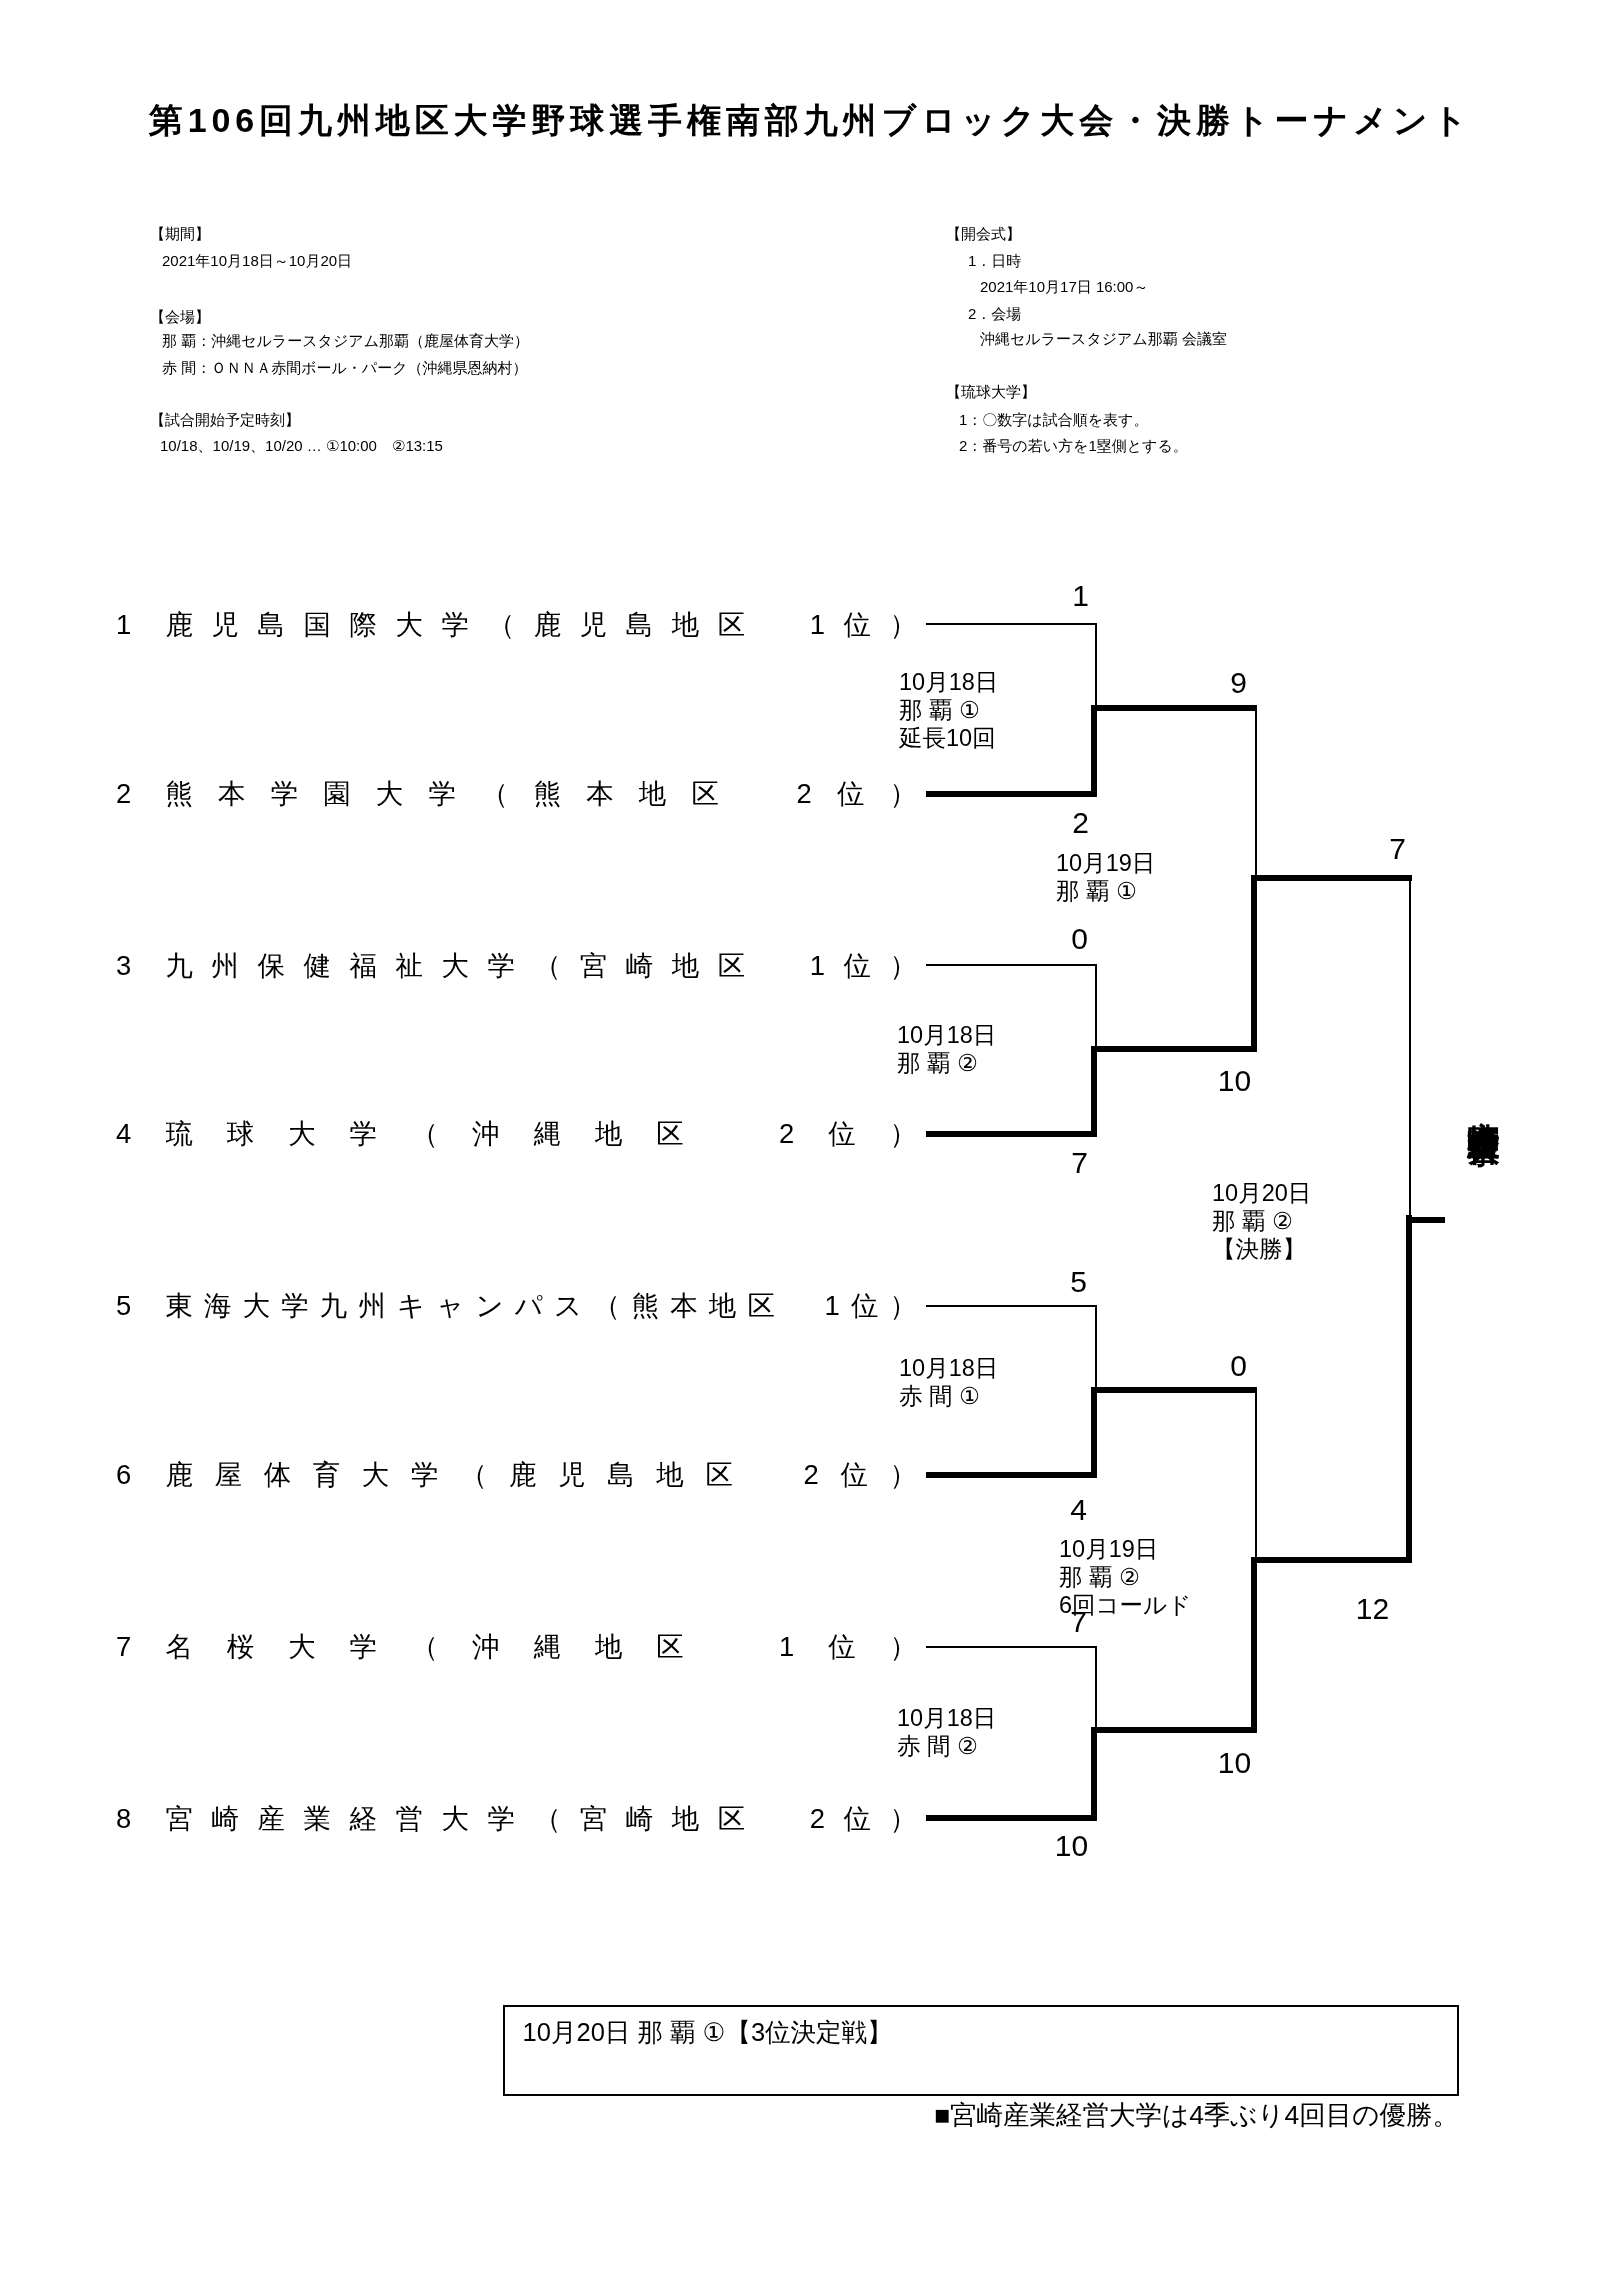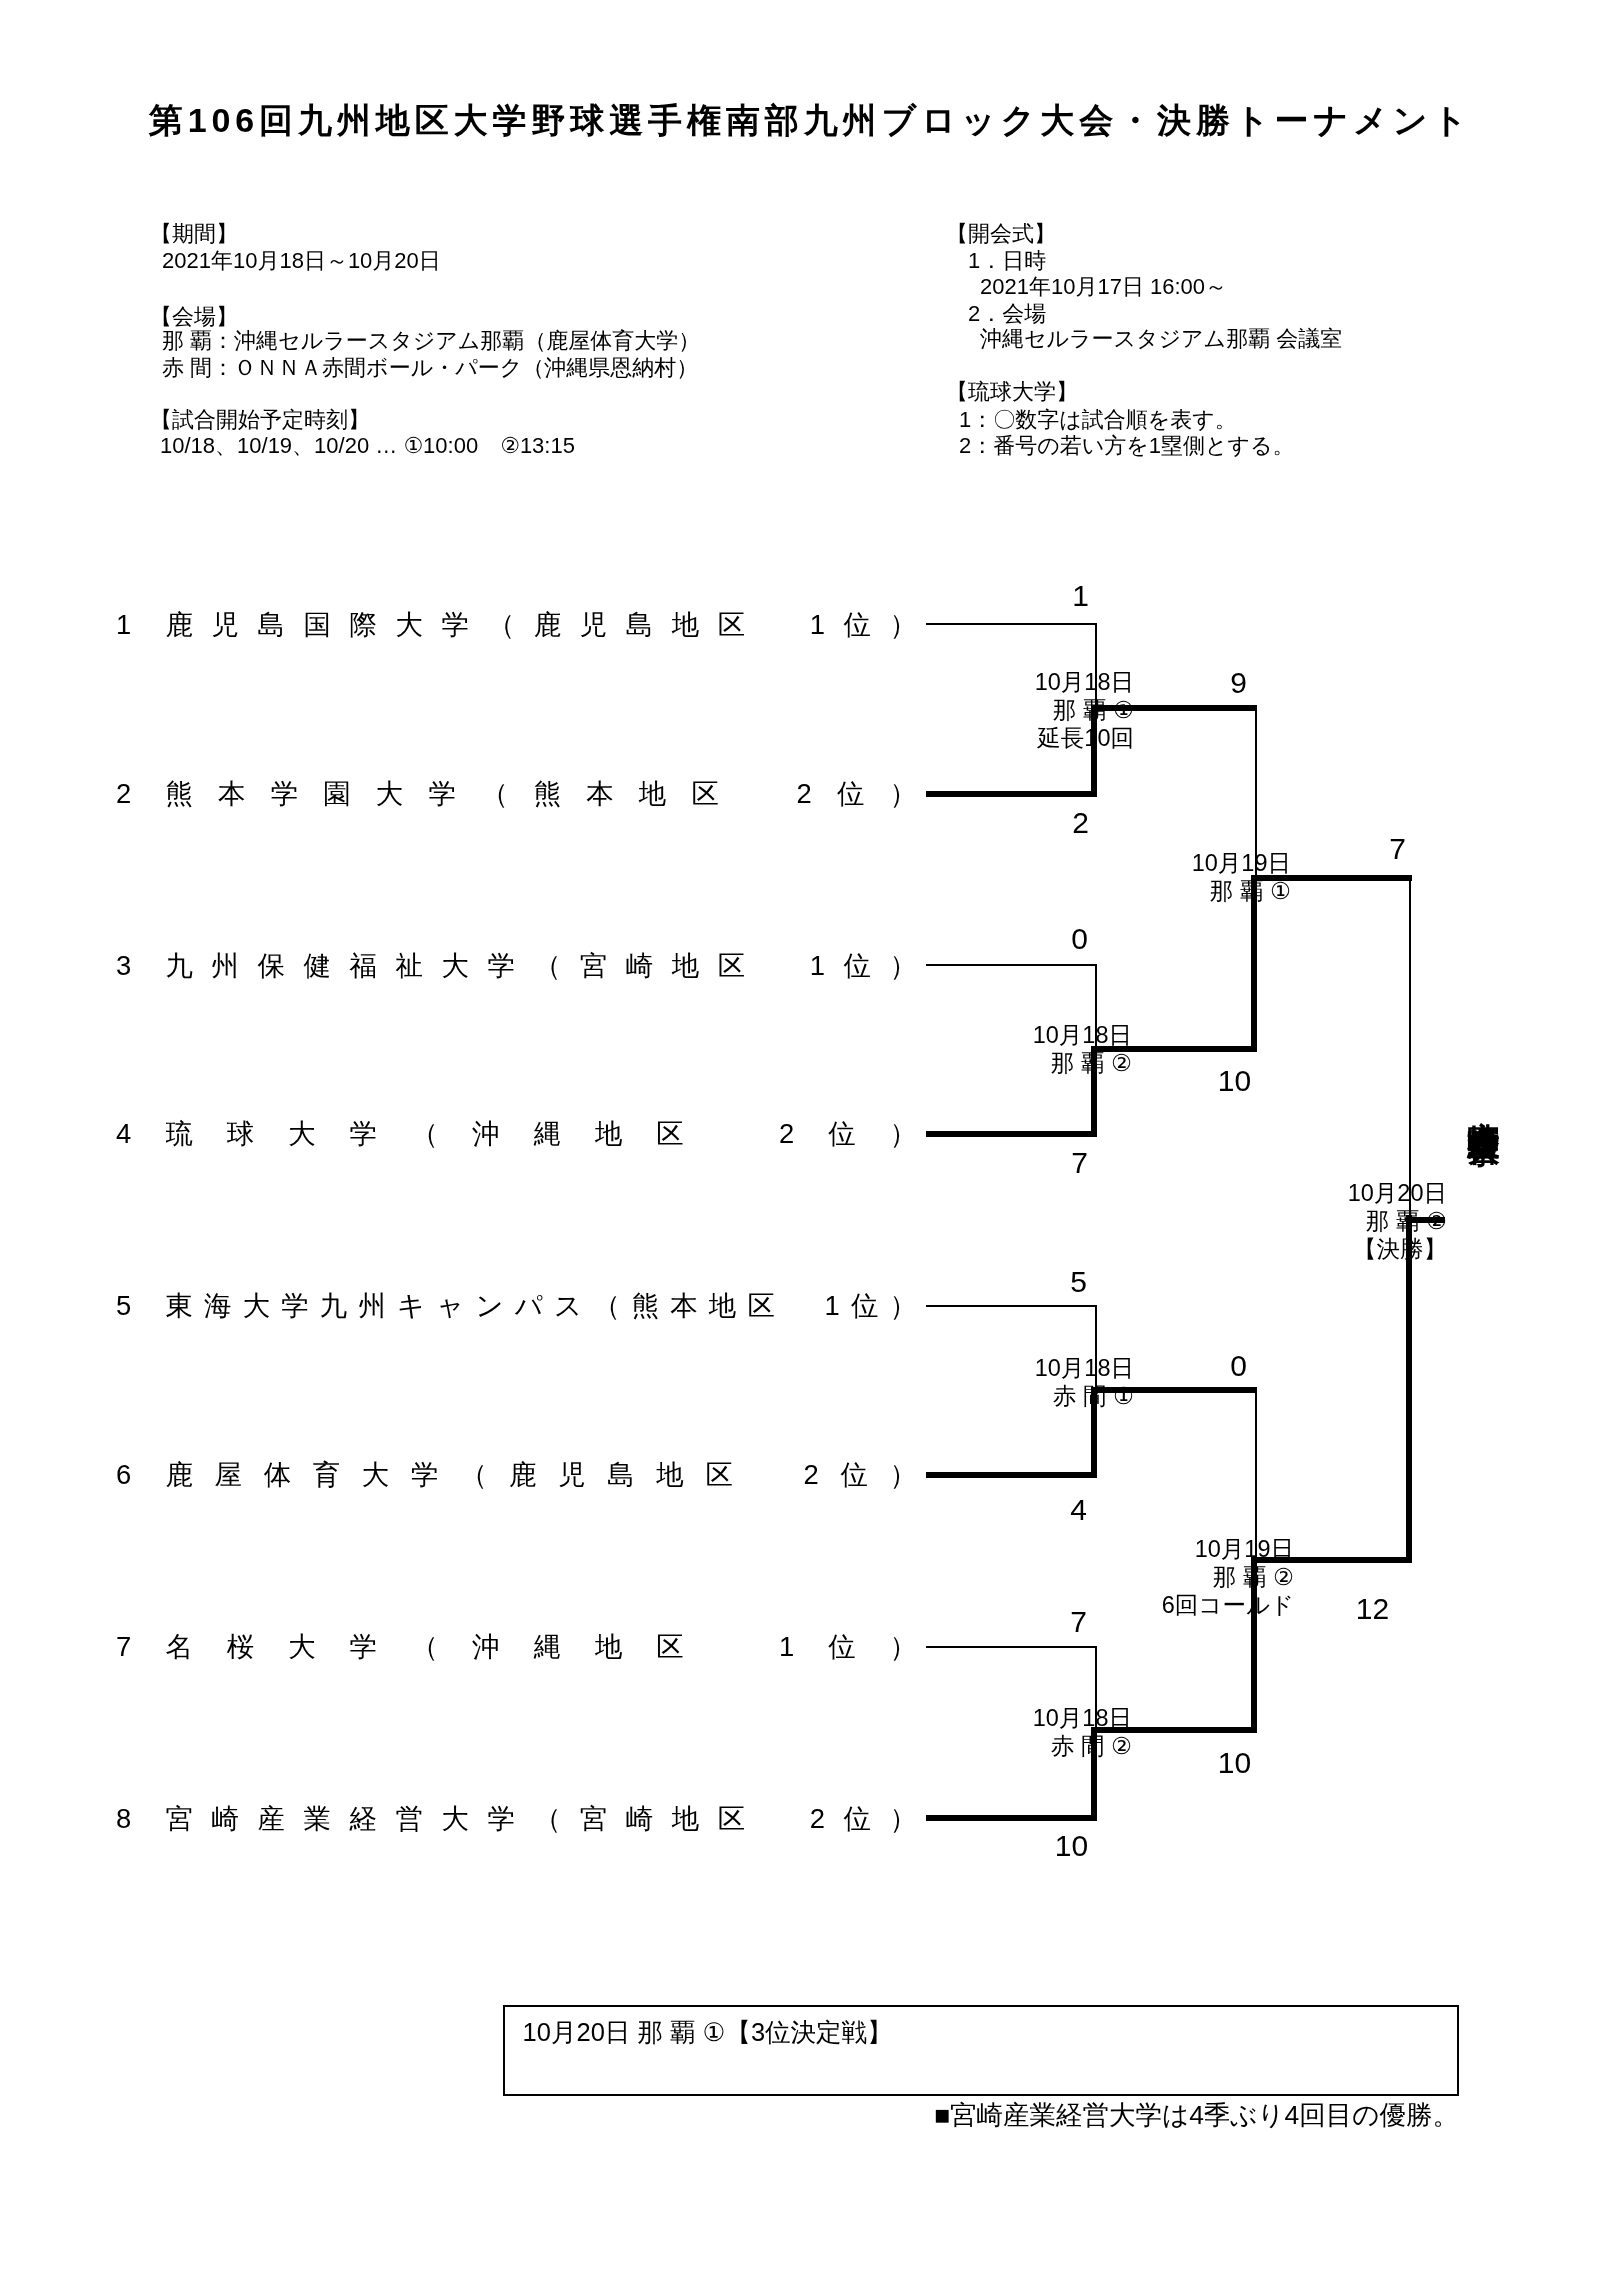--- a/index.html
+++ b/index.html
@@ -7,30 +7,30 @@
     width:1621px;height:2292px;background:#ffffff;position:relative;
     font-family:"Liberation Sans","DejaVu Sans",sans-serif;color:#000;
     overflow:hidden;
   }
   .abs{position:absolute}
   .line{position:absolute;background:#000}
   .page-title{
     left:0;top:98px;width:1621px;text-align:center;
     font-size:34px;font-weight:bold;letter-spacing:4.9px;white-space:nowrap;
   }
-  .info-text{font-size:22px;line-height:26.5px;white-space:nowrap}
+  .info-text{font-size:15px;line-height:26.5px;white-space:nowrap}
   .team-row{position:absolute;left:116px;width:801px;height:33px;display:flex;font-size:27.4px;line-height:33px}
   .team-seed{width:24.5px;flex:none}
   .team-name{
     flex:1;display:block;
     text-align:justify;text-align-last:justify;text-justify:inter-character;
     white-space:normal;overflow:hidden;height:33px;margin-left:25px;
   }
   .score{position:absolute;width:59px;text-align:center;font-size:30px;white-space:nowrap}
-  .match-info{position:absolute;width:235px;text-align:right;font-size:23.5px;line-height:28px;white-space:nowrap}
+  .match-info{position:absolute;width:235px;text-align:left;font-size:23.5px;line-height:28px;white-space:nowrap}
   .match-info span{display:block}
   .champion-name{
     position:absolute;left:1462px;top:1096px;height:294px;
     writing-mode:vertical-rl;text-orientation:upright;
     font-size:32px;font-weight:bold;letter-spacing:2px;white-space:nowrap;
   }
   .third-box{
     position:absolute;left:503px;top:1957px;width:956px;height:91px;
     border:2.9px solid #000;box-sizing:border-box;margin-top:48px;
   }

